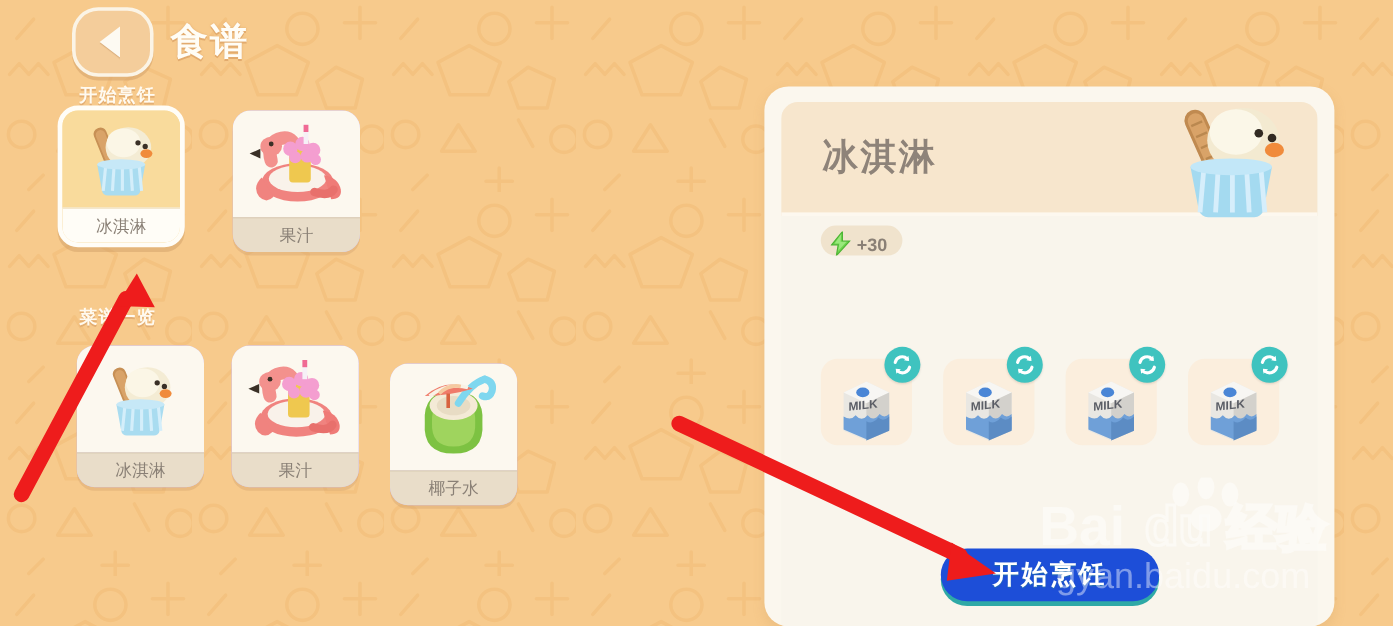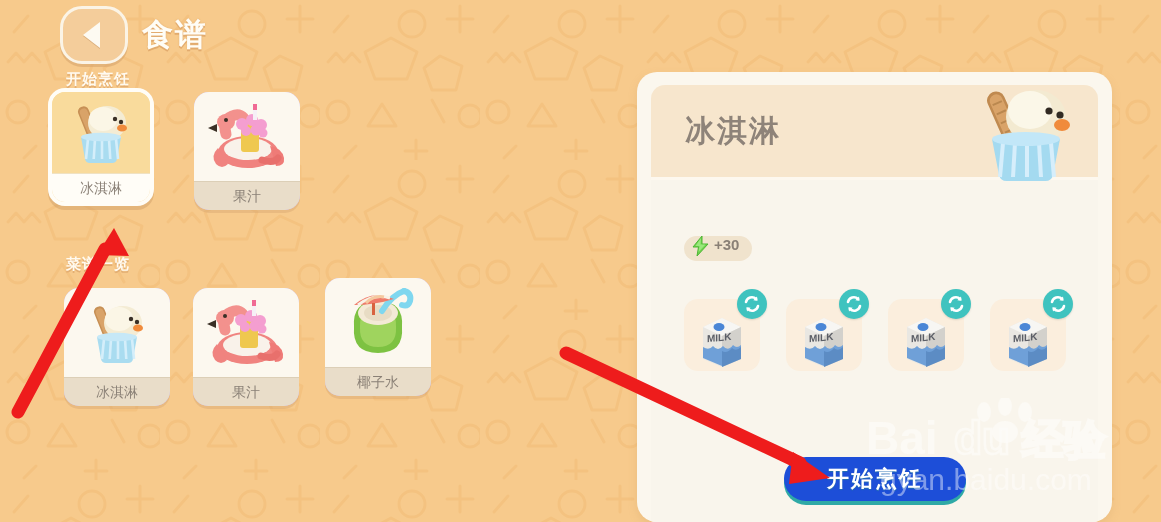--- a/index.html
+++ b/index.html
@@ -56,21 +56,21 @@
     background:#f9db9c;border:4px solid #fffdf7;border-radius:17px;
     width:98px;height:110px;box-shadow:0 4px 0 rgba(200,150,95,.4);
   }
   .card.selected .art{background:#f9db9c;}
   .card.selected .label{background:#fffdf7;border-top:1px solid #f0e2c2;color:#8a8076;}
 
   #card-recent-icecream{left:48px;top:88px;}
   #card-recent-juice{left:194px;top:92px;}
   #card-all-icecream{left:64px;top:288px;}
   #card-all-juice{left:193px;top:288px;}
-  #card-all-coconut{left:325px;top:278px;justify-content:space-between;}
+  #card-all-coconut{left:325px;top:303px;justify-content:space-between;}
 
   
   .detail-panel{
     position:absolute;left:637px;top:72px;width:475px;height:450px;
     background:#fbf7ee;border-radius:20px;
     box-shadow:0 4px 10px rgba(190,140,85,.18);z-index:5;overflow:hidden;
   }
   .detail-inner{
     position:absolute;left:14px;top:13px;width:447px;height:465px;
     background:#f9f5ec;border-radius:14px;overflow:hidden;
@@ -80,21 +80,21 @@
     border-bottom:3px solid #fdf8ef;
   }
   .detail-title{
     position:absolute;left:34px;top:26px;font-size:30px;font-weight:bold;
     color:#8e8379;letter-spacing:2px;
   }
   .dish-art{position:absolute;right:12px;top:-12px;width:120px;height:112px;}
 
   .energy-badge{
     position:absolute;left:33px;top:103px;height:25px;padding:0 13px 0 8px;
-    background:#f0e3cd;border-radius:13px;display:flex;align-items:flex-start;gap:5px;margin-top:48px;
+    background:#f0e3cd;border-radius:13px;display:flex;align-items:flex-end;gap:5px;
   }
   .energy-badge .val{font-size:15px;color:#8a8076;font-weight:bold;}
 
   .ingredients{position:absolute;left:30px;top:208px;display:flex;gap:20px;}
   .ing-slot{position:relative;width:82px;height:82px;}
   .ing-slot .bgpad{
     position:absolute;left:3px;top:6px;width:76px;height:72px;
     background:#fbeedd;border-radius:14px;
   }
   .ing-slot .carton{position:absolute;left:10px;top:14px;width:62px;height:62px;}

